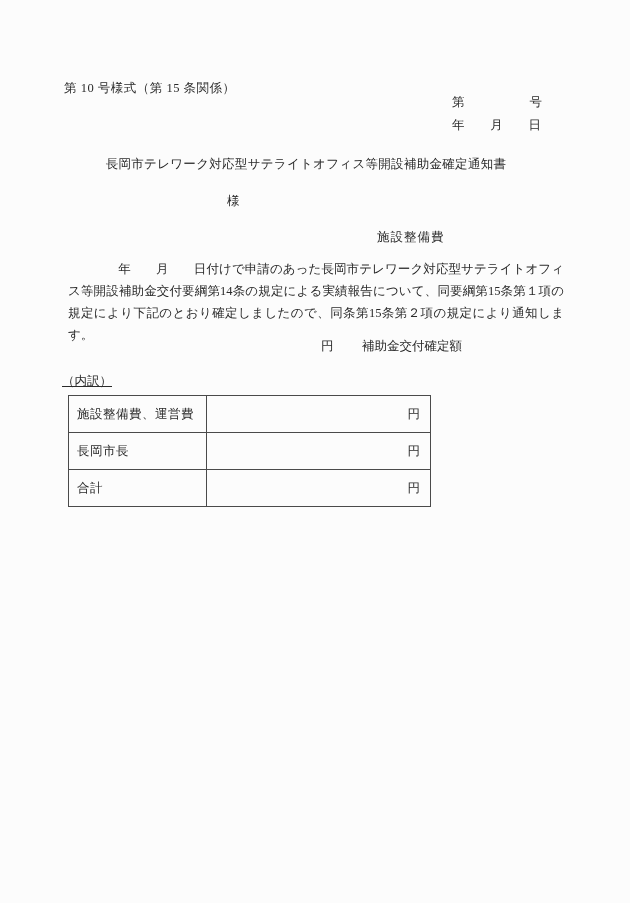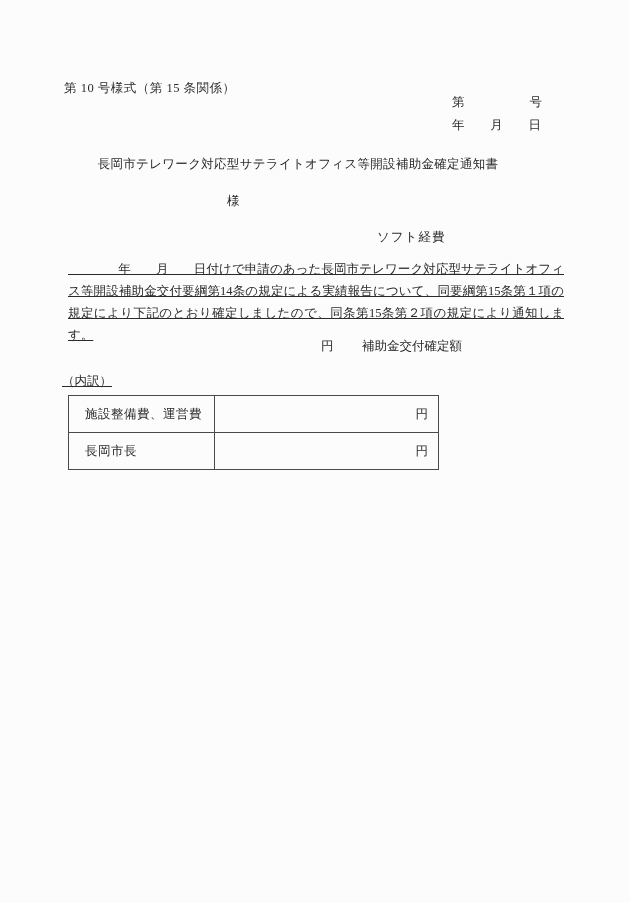--- a/index.html
+++ b/index.html
@@ -25,35 +25,34 @@
   .ref-number {
     left: 452px; top: 96px; width: 90px;
     display: flex; justify-content: space-between;
   }
   .date-line {
     left: 452px; top: 119px; width: 89px;
     display: flex; justify-content: space-between;
   }
 
   .doc-title {
-    left: 8px; top: 158px; width: 580px;
+    left: 16px; top: 158px; width: 580px;
     text-align: center;
     letter-spacing: 0.3px;
   }
 
   .addressee { left: 227px; top: 195px; }
   .sender { left: 377px; top: 231px; letter-spacing: 1px; }
 
   .body-paragraph {
     left: 68px; top: 258px; width: 496px;
     line-height: 22px;
     text-align: justify;
     text-justify: inter-ideograph;
     white-space: pre-wrap;
-    text-decoration: underline;
   }
 
   .amount-line { left: 62px; top: 340px; width: 400px; height: 16px; }
   .amount-line .unit { position: absolute; left: 259px; top: 0; }
 
   .breakdown-label { left: 62px; top: 375px; text-decoration: underline; }
 
   table.breakdown {
     position: absolute;
     left: 68px; top: 395px;
@@ -62,21 +61,21 @@
     width: 340px;
   }
   table.breakdown td {
     border: 1px solid #4a4a4a;
     height: 34px;
     font-size: 12.5px;
     vertical-align: middle;
   }
   td.cell-item {
     width: 128px;
-    padding-left: 16px;
+    padding-left: 8px;
     letter-spacing: 0.5px;
   }
   td.cell-amount {
     width: 212px;
     text-align: right;
     padding-right: 10px;
   }
 </style>
 </head>
 <body>
@@ -93,37 +92,41 @@
   <div class="abs date-line">
     <span>年</span>
     <span>月</span>
     <span>日</span>
   </div>
 
   <div class="abs doc-title">長岡市テレワーク対応型サテライトオフィス等開設補助金確定通知書</div>
 
   <div class="abs addressee">様</div>
 
-  <div class="abs sender">ソフト経費</div>
+  <div class="abs sender">施設整備費</div>
 
   <div class="abs body-paragraph">　　　　年　　月　　日付けで申請のあった長岡市テレワーク対応型サテライトオフィス等開設補助金交付要綱第14条の規定による実績報告について、同要綱第15条第１項の規定により下記のとおり確定しましたので、同条第15条第２項の規定により通知します。</div>
 
   <div class="abs amount-line">
     <span>補助金交付確定額</span>
     <span class="unit">円</span>
   </div>
 
   <div class="abs breakdown-label">（内訳）</div>
 
   <table class="breakdown">
     <tbody>
       <tr>
         <td class="cell-item">施設整備費、運営費</td>
         <td class="cell-amount">円</td>
       </tr>
       <tr>
         <td class="cell-item">長岡市長</td>
         <td class="cell-amount">円</td>
       </tr>
+      <tr>
+        <td class="cell-item">合計</td>
+        <td class="cell-amount">円</td>
+      </tr>
     </tbody>
   </table>
 
 </div>
 
 </body></html>

